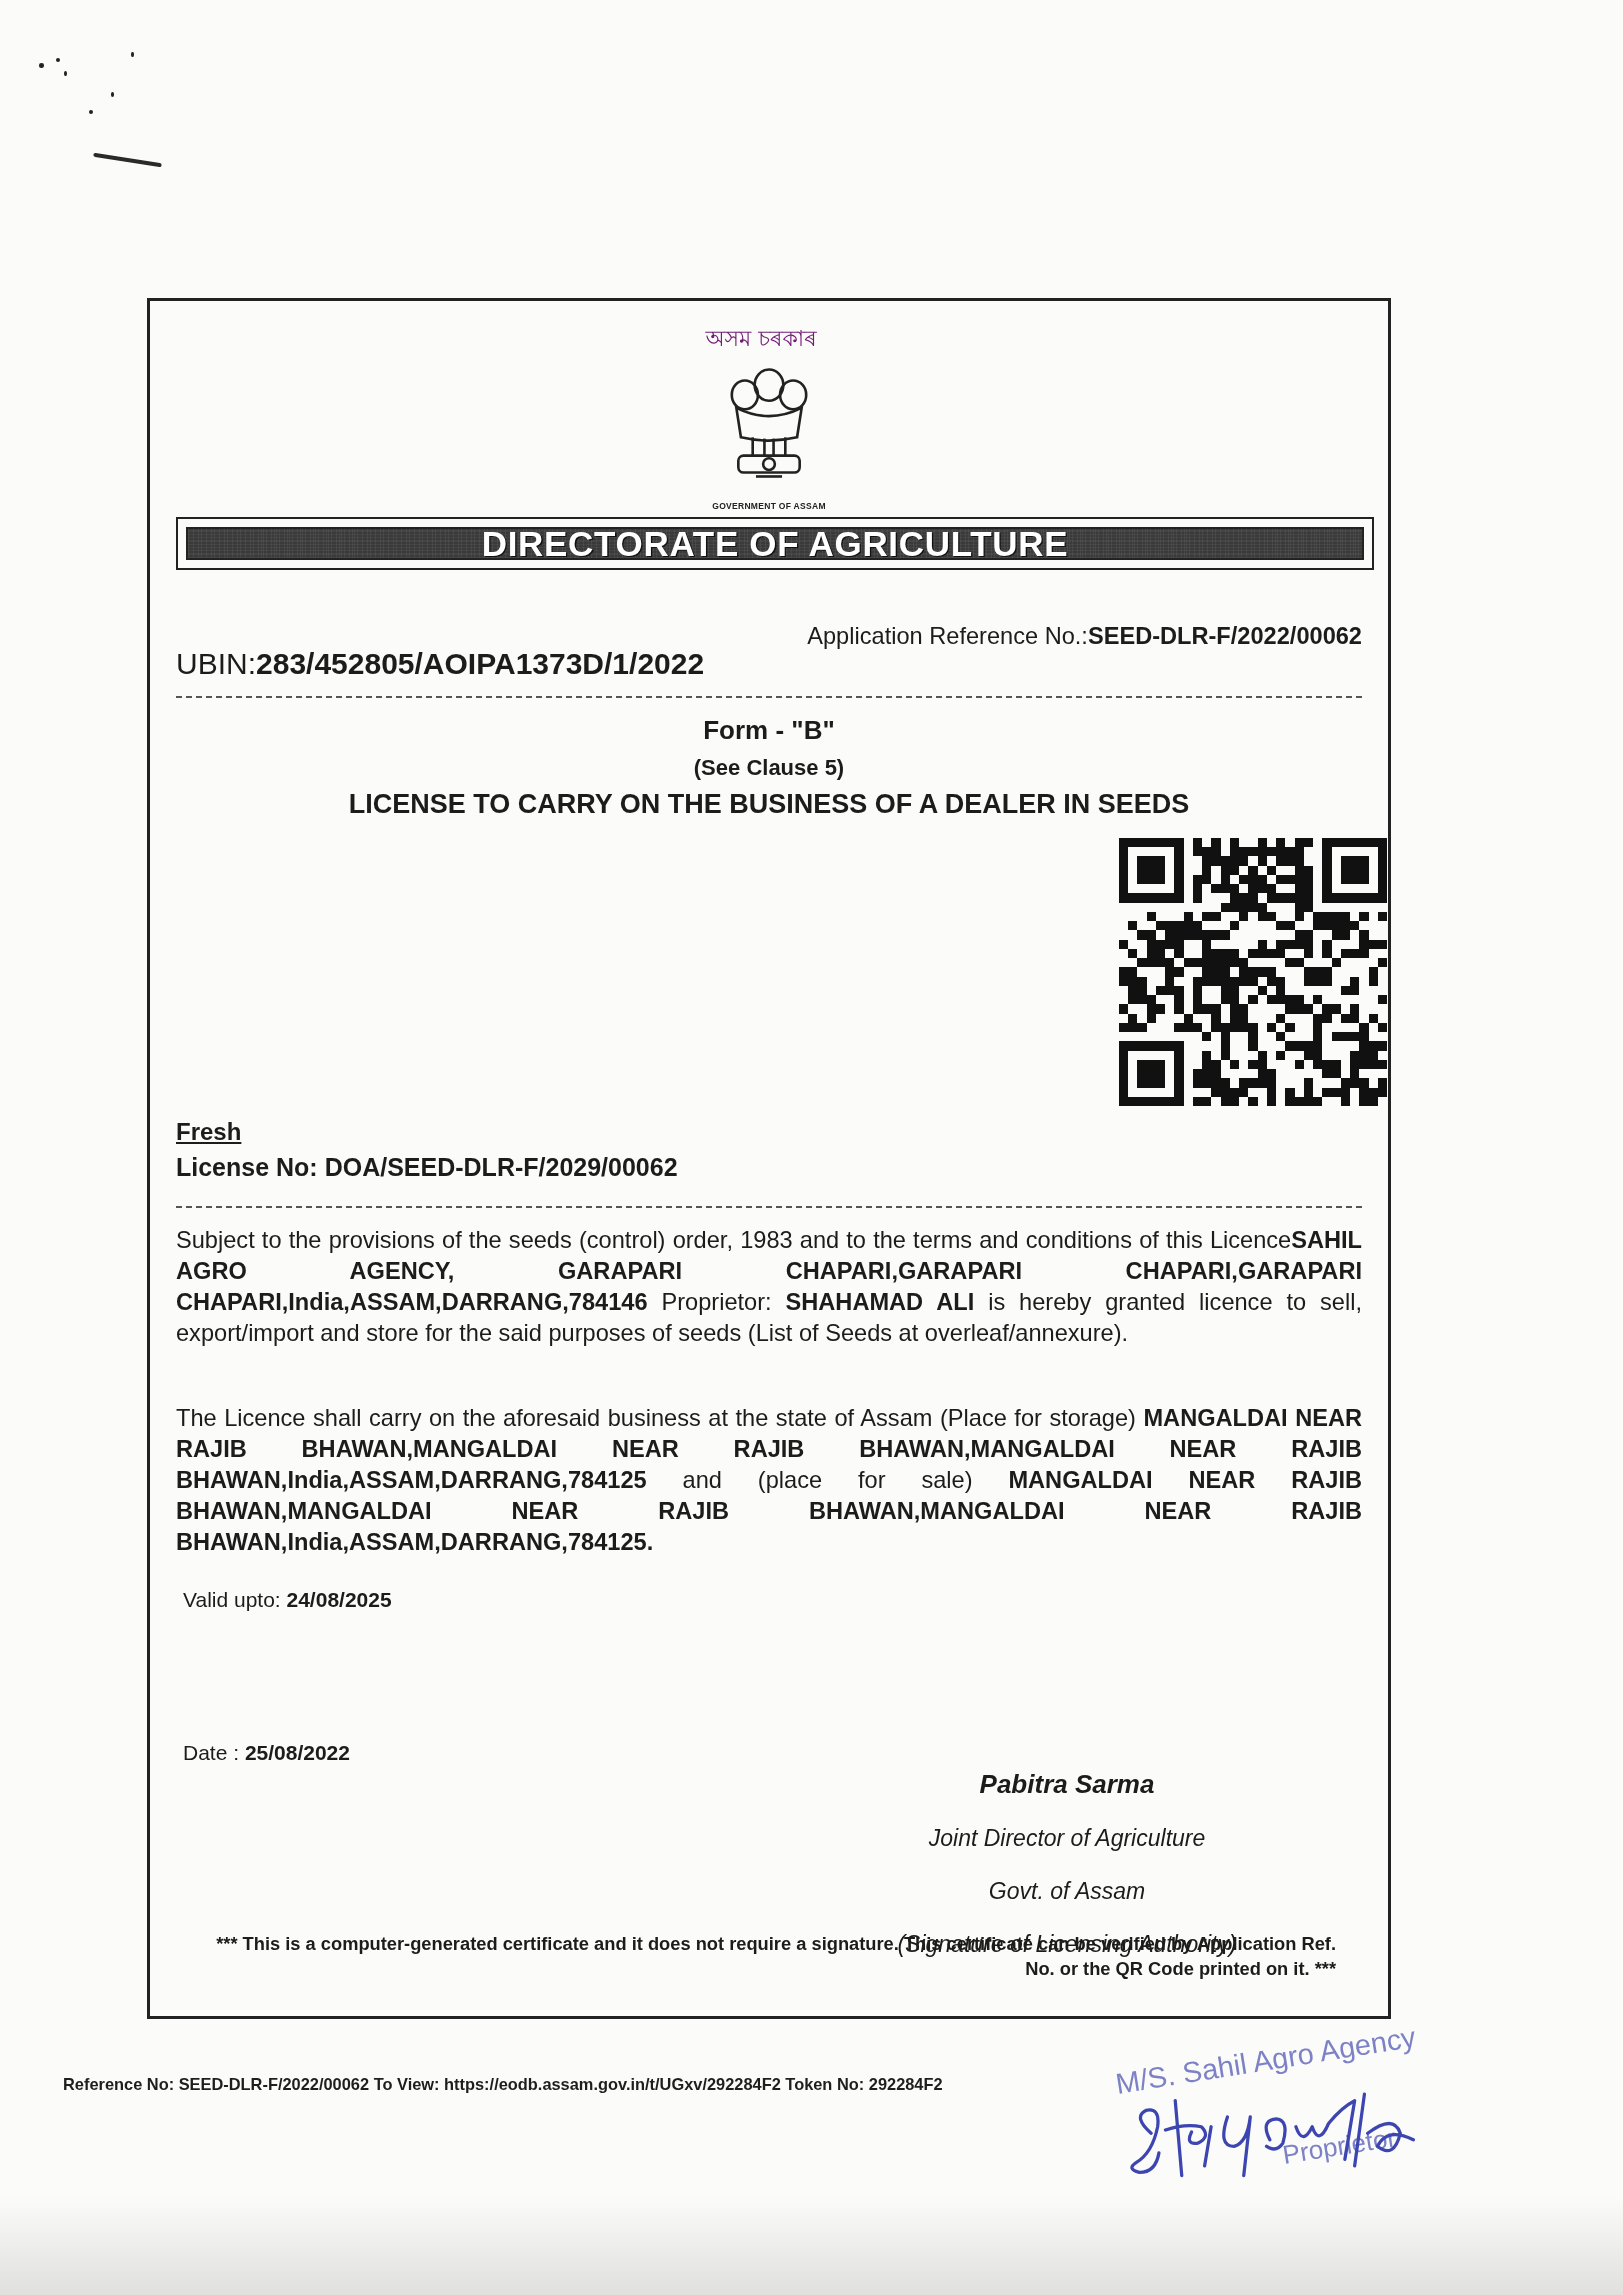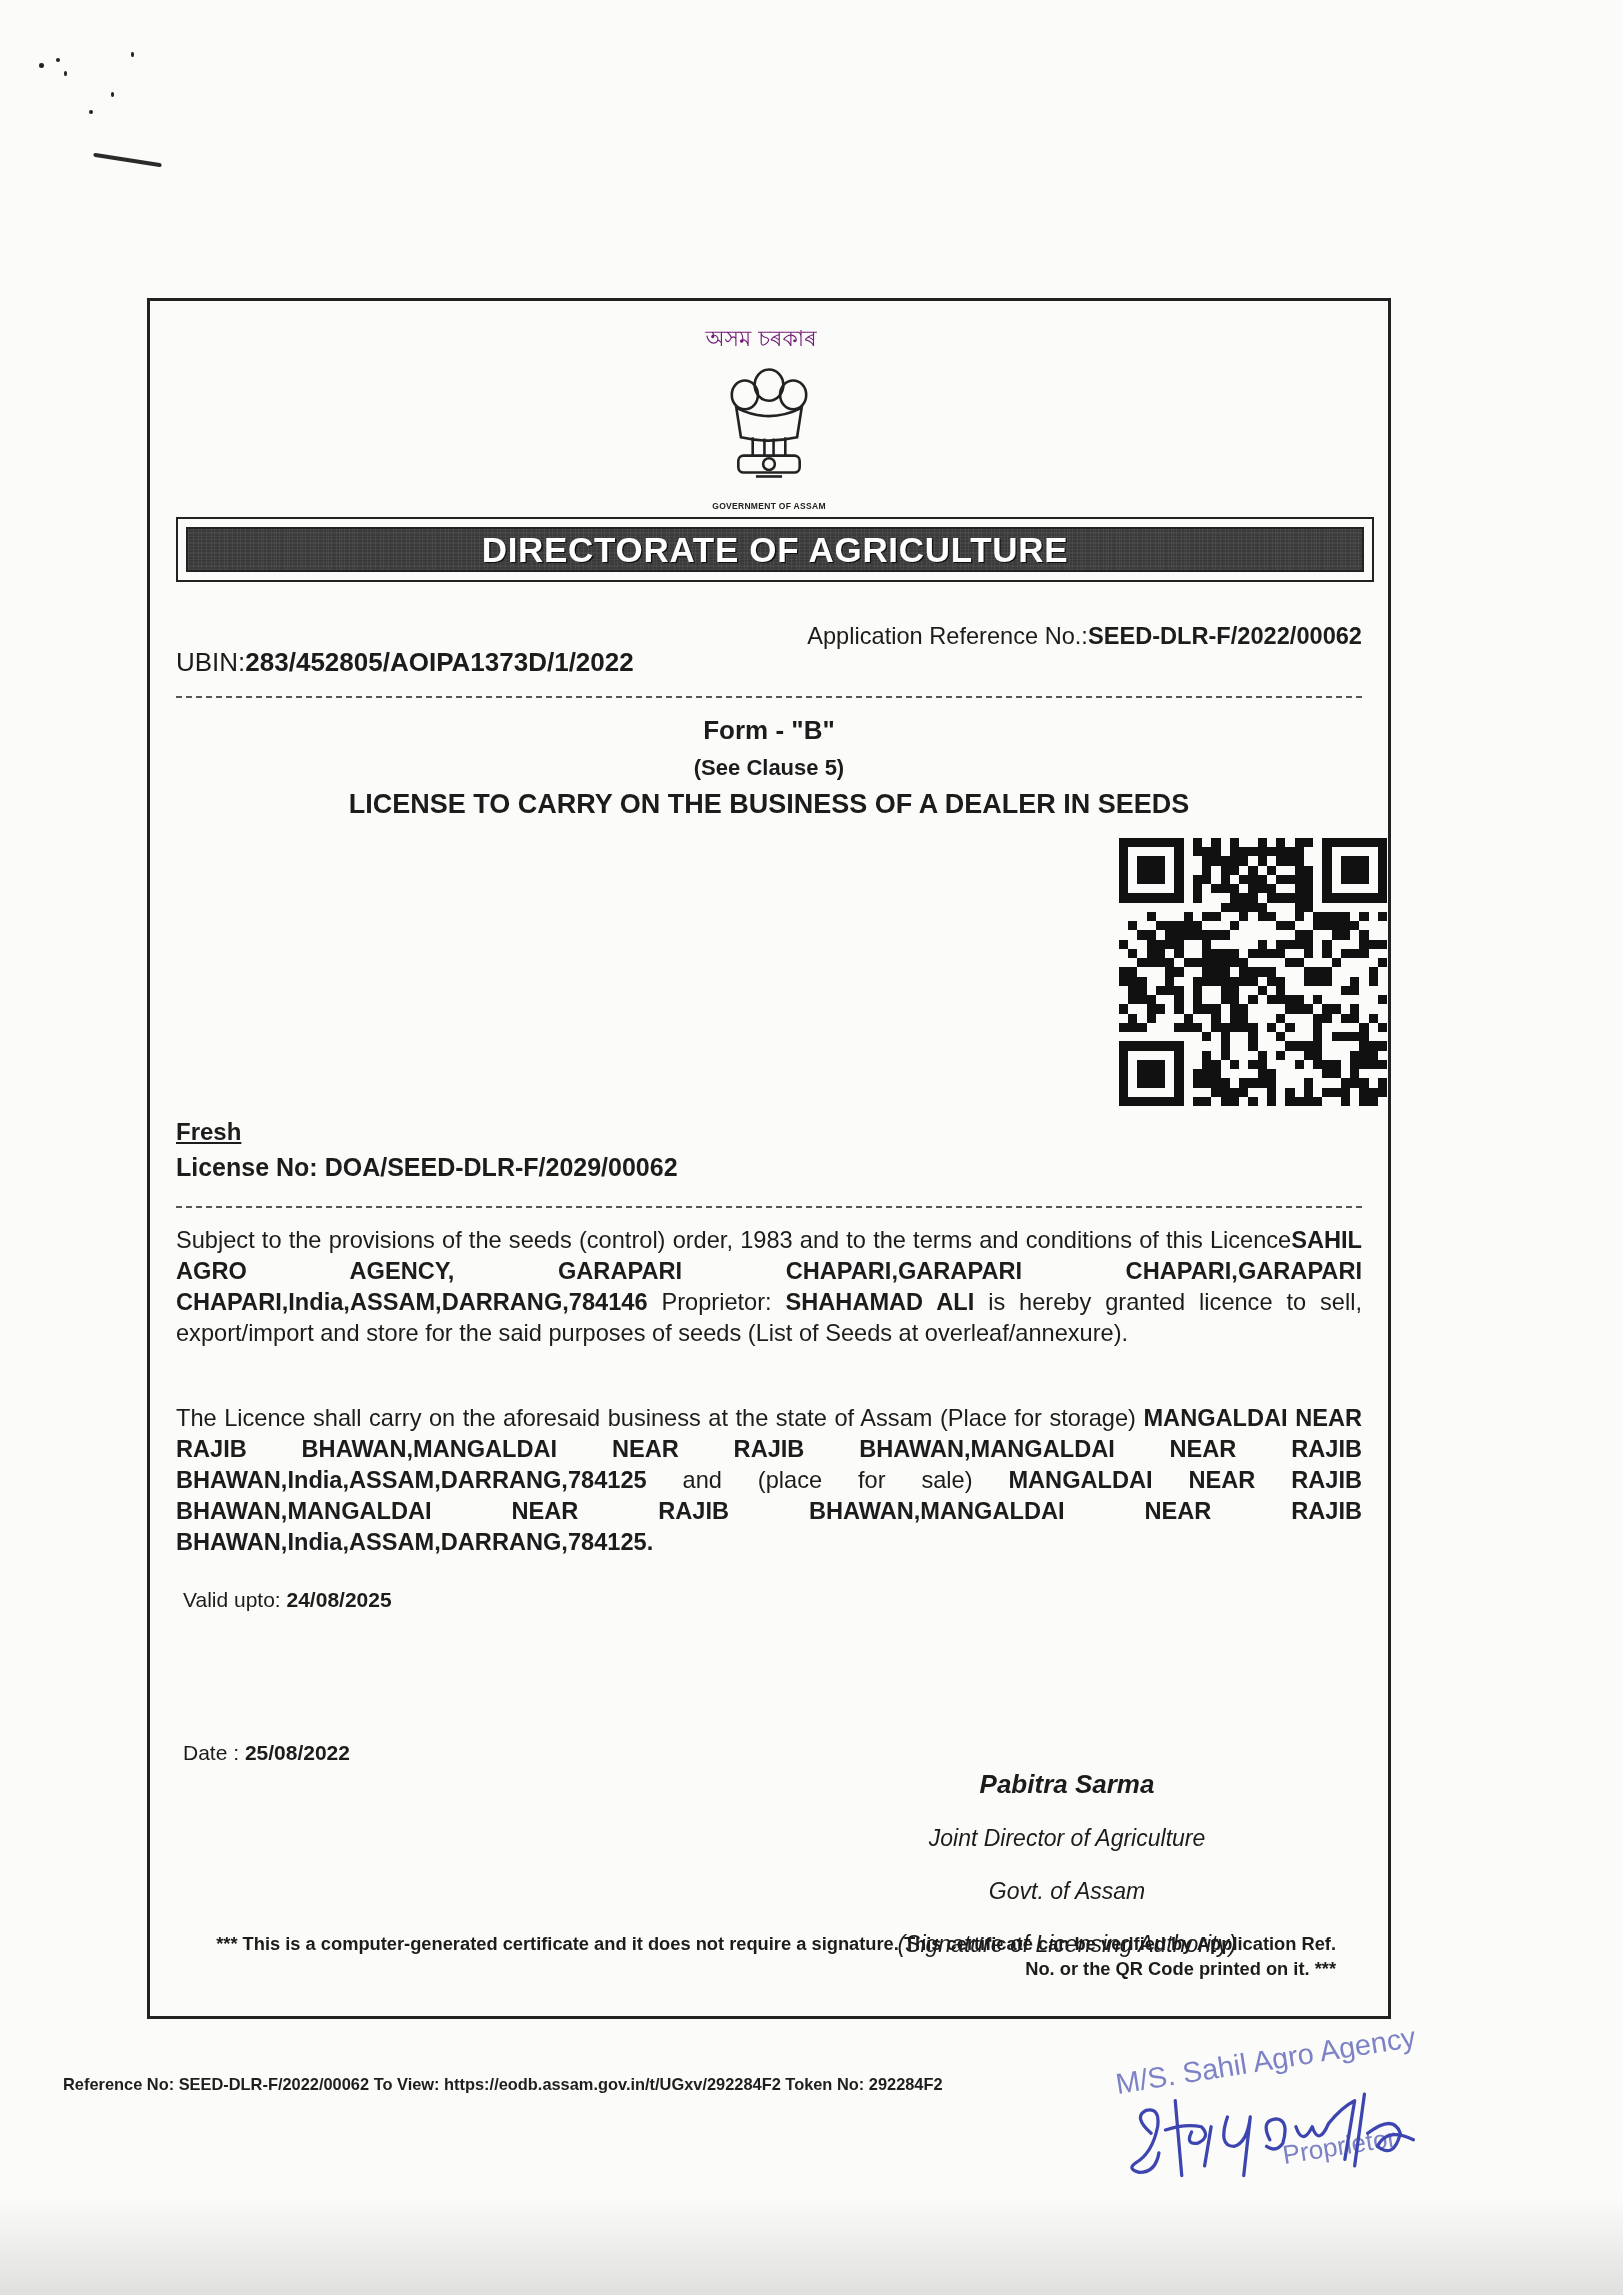--- a/index.html
+++ b/index.html
@@ -29,37 +29,37 @@
   }
   .emblem {
     position: absolute; left: 50%; top: 58px; transform: translateX(-50%);
     width: 98px; height: 124px;
   }
   .gov-en {
     position: absolute; left: 0; right: 0; top: 200px; text-align: center;
     font-size: 8.5px; font-weight: bold; letter-spacing: 0.3px; color: #222;
   }
   .banner {
-    position: absolute; left: 26px; right: 14px; top: 216px; height: 65px;
+    position: absolute; left: 26px; right: 14px; top: 216px; height: 53px;
     border: 2.6px solid #222; padding: 8px; box-sizing: border-box;
   }
   .banner-inner {
     width: 100%; height: 100%; box-sizing: border-box;
     border: 2px solid #222;
     background:
       repeating-linear-gradient(0deg, rgba(255,255,255,0.05) 0 1.3px, rgba(0,0,0,0) 1.3px 3.3px),
       repeating-linear-gradient(90deg, rgba(255,255,255,0.06) 0 0.7px, rgba(0,0,0,0) 0.7px 2.6px),
       #3a3a3a;
     display: flex; align-items: center; justify-content: center;
   }
   .banner-title {
     color: #fff; font-size: 35px; font-weight: bold; letter-spacing: 0.7px;
     text-shadow: 1.3px 1.3px 0 #111;
   }
-  .ubin { position: absolute; left: 26px; top: 346px; font-size: 26px; }
+  .ubin { position: absolute; left: 26px; top: 346px; font-size: 30px; }
   .appref { position: absolute; right: 26px; top: 322px; font-size: 23.6px; }
   .bold { font-weight: bold; }
   .rule {
     position: absolute; left: 26px; right: 26px; height: 0;
     border-top: 2px dashed #555;
   }
   .rule.r1 { top: 395px; }
   .rule.r2 { top: 905px; }
   .form-title {
     position: absolute; left: 0; right: 0; top: 414px; text-align: center;

